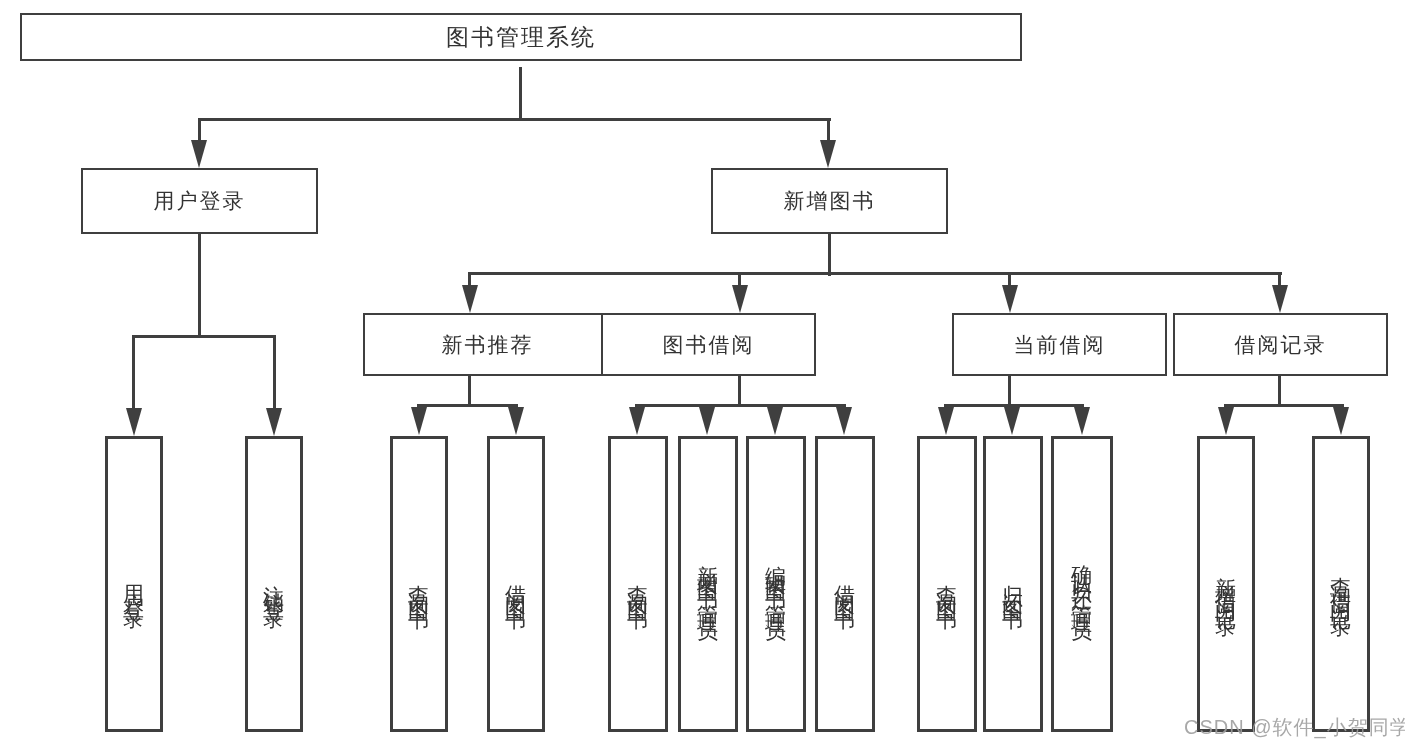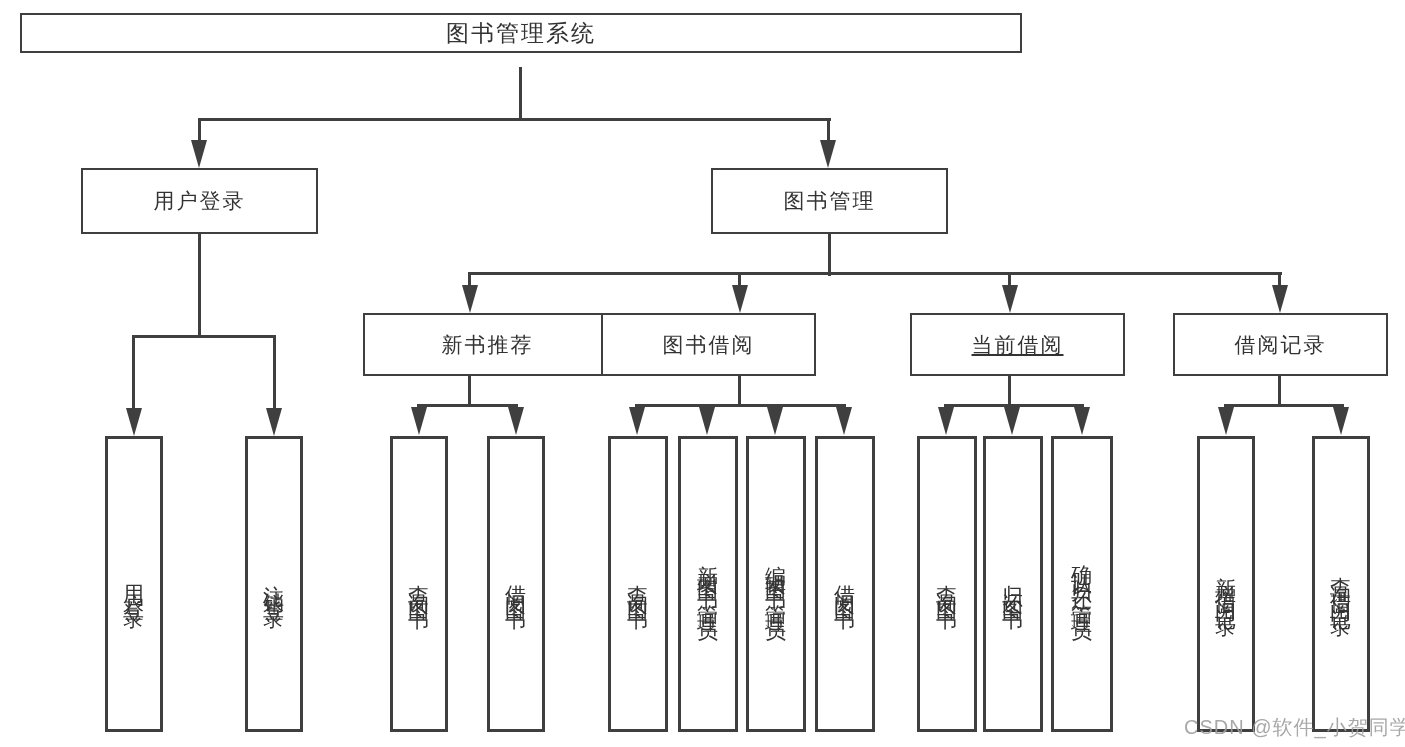--- a/index.html
+++ b/index.html
@@ -34,36 +34,36 @@
     position:absolute;left:1184px;top:714px;
     font-size:20px;color:rgba(158,158,158,0.9);
     letter-spacing:1px;white-space:nowrap;z-index:10;
   }
 </style>
 </head>
 <body>
 
 <div>
 
-  <div class="box root-box" style="left:20px;top:13px;width:1002px;height:40px;">
+  <div class="box root-box" style="left:20px;top:13px;width:1002px;height:48px;">
     <span>图书管理系统</span>
   </div>
 
   <div class="vline" style="left:519px;top:67px;height:53px;"></div>
   <div class="hline" style="left:198px;top:118px;width:633px;"></div>
   <div class="vline" style="left:198px;top:118px;height:28px;"></div>
   <div class="arrow" style="left:191px;top:140px;"></div>
   <div class="vline" style="left:827px;top:118px;height:28px;"></div>
   <div class="arrow" style="left:820px;top:140px;"></div>
 
   <div class="box" style="left:81px;top:168px;width:237px;height:66px;">
     <span>用户登录</span>
   </div>
   <div class="box" style="left:711px;top:168px;width:237px;height:66px;">
-    <span>图书管理</span>
+    <span>新增图书</span>
   </div>
 
   <div class="vline" style="left:198px;top:232px;height:106px;"></div>
   <div class="hline" style="left:132px;top:335px;width:144px;"></div>
   <div class="vline" style="left:132px;top:335px;height:78px;"></div>
   <div class="arrow" style="left:126px;top:408px;"></div>
   <div class="vline" style="left:273px;top:335px;height:78px;"></div>
   <div class="arrow" style="left:266px;top:408px;"></div>
 
   <div class="vline" style="left:828px;top:232px;height:44px;"></div>
@@ -76,21 +76,21 @@
   <div class="arrow" style="left:1002px;top:285px;"></div>
   <div class="vline" style="left:1278px;top:272px;height:18px;"></div>
   <div class="arrow" style="left:1272px;top:285px;"></div>
 
   <div class="box" style="left:363px;top:313px;width:249px;height:63px;">
     <span>新书推荐</span>
   </div>
   <div class="box" style="left:601px;top:313px;width:215px;height:63px;">
     <span>图书借阅</span>
   </div>
-  <div class="box" style="left:910px;top:313px;width:215px;height:63px;text-decoration:underline;">
+  <div class="box" style="left:952px;top:313px;width:215px;height:63px;">
     <span>当前借阅</span>
   </div>
   <div class="box" style="left:1173px;top:313px;width:215px;height:63px;">
     <span>借阅记录</span>
   </div>
 
   <div class="vline" style="left:468px;top:374px;height:33px;"></div>
   <div class="hline" style="left:417px;top:404px;width:101px;"></div>
   <div class="arrow" style="left:411px;top:407px;"></div>
   <div class="arrow" style="left:508px;top:407px;"></div>

